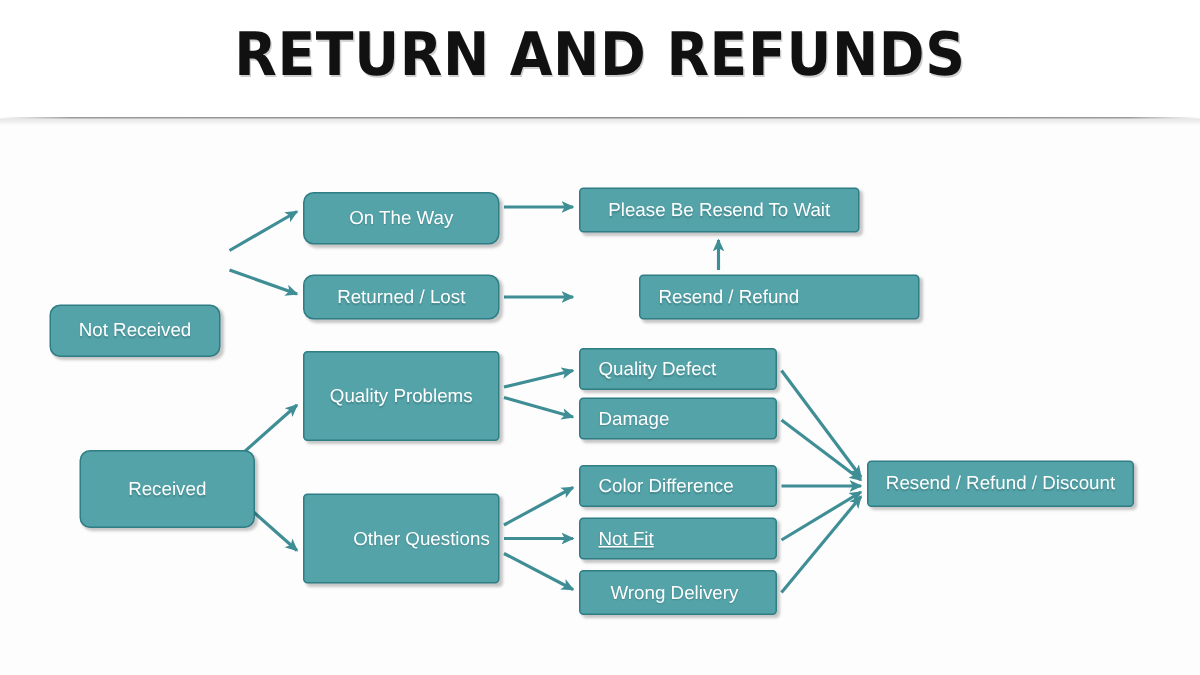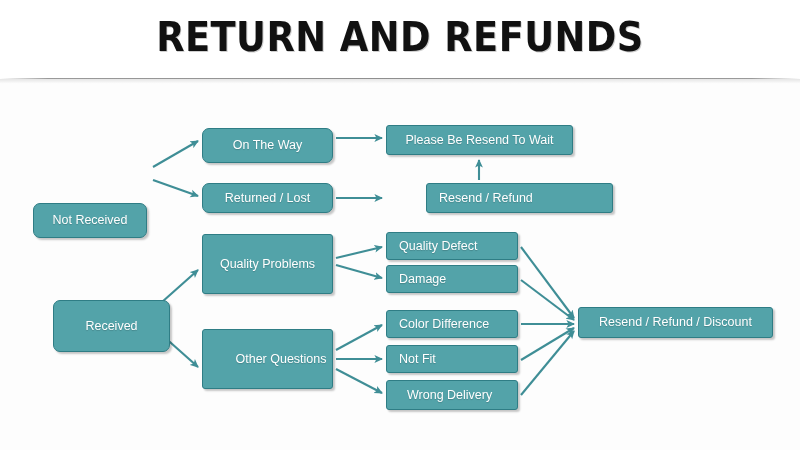--- a/index.html
+++ b/index.html
@@ -166,26 +166,26 @@
     </div>
 
     <div class="node left" style="left:386px; top:181px; width:132px; height:28px;text-align:right;">
       <span>Damage</span>
     </div>
 
     <div class="node left" style="left:386px; top:226px; width:132px; height:28px;">
       <span>Color Difference</span>
     </div>
 
-    <div class="node left" style="left:386px; top:261px; width:132px; height:28px;">
+    <div class="node left" style="left:386px; top:261px; width:132px; height:28px;text-decoration:underline;">
       <span>Not Fit</span>
     </div>
 
     <div class="node left" style="left:386px; top:296px; width:132px; height:30px;padding-left:20px;">
       <span>Wrong Delivery</span>
     </div>
 
-    <div class="node center" style="left:578px; top:223px; width:195px; height:31px;">
+    <div class="node center" style="left:578px; top:223px; width:178px; height:31px;">
       <span>Resend / Refund / Discount</span>
     </div>
 
   </div>
 </div>
 
 </body></html>

